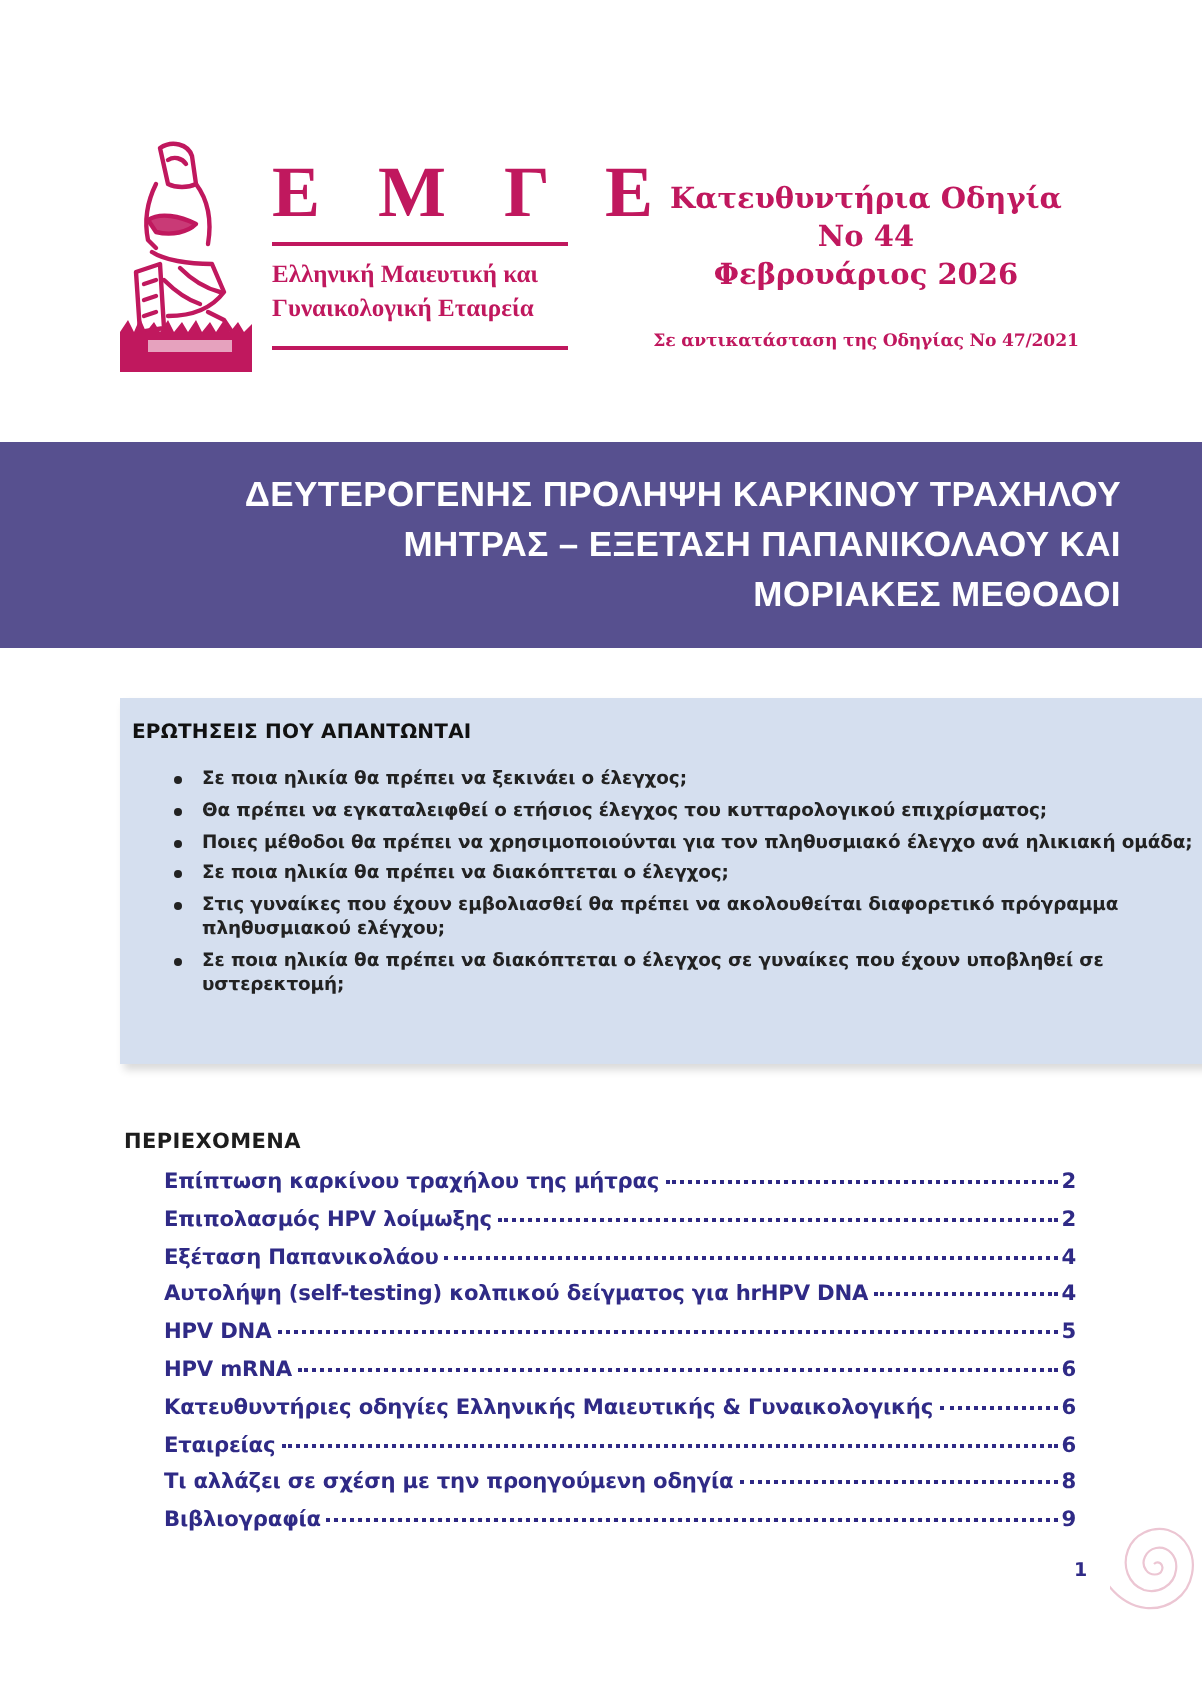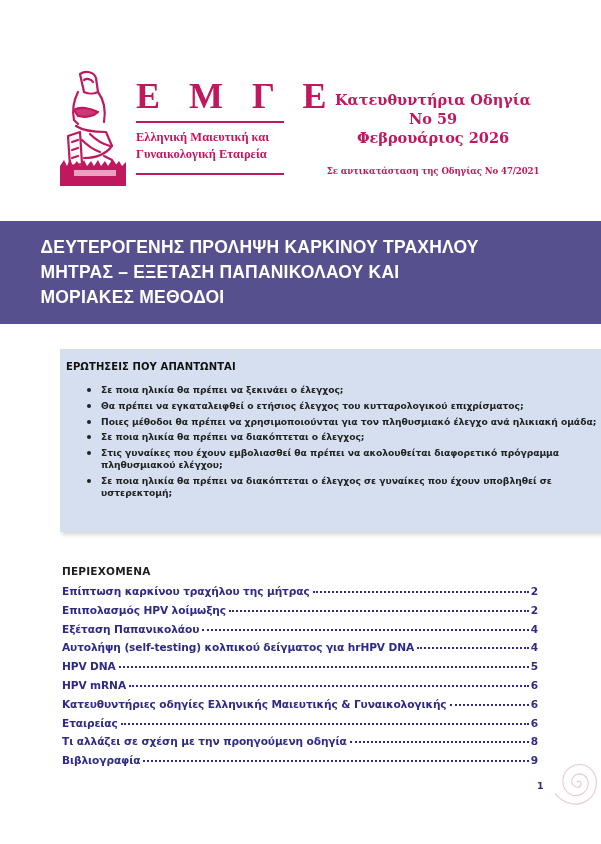--- a/index.html
+++ b/index.html
@@ -92,21 +92,21 @@
       display: flex;
       align-items: center;
       justify-content: center;
     }
     .banner-title {
       color: #ffffff;
       font-family: "Liberation Sans", sans-serif;
       font-weight: bold;
       font-size: 17.5px;
       line-height: 25px;
-      text-align: left;
+      text-align: right;
       width: 520px;
       letter-spacing: 0.2px;
     }
     
     .qbox {
       position: absolute;
       left: 60px;
       top: 349px;
       width: 568px;
       height: 183px;
@@ -168,20 +168,21 @@
     .toc-row {
       display: flex;
       align-items: baseline;
       height: 18.8px;
       font-family: "DejaVu Sans", sans-serif;
       font-weight: bold;
       font-size: 10.6px;
       color: #2f2a86;
       text-decoration: none;
       letter-spacing: -0.1px;
+      margin-left: 20px;
     }
     .toc-row .toc-label { white-space: nowrap; }
     .toc-row .toc-dots {
       flex: 1;
       border-bottom: 2px dotted #2f2a86;
       margin: 0 2px 0 3px;
       transform: translateY(-2px);
     }
     .toc-row .toc-page { white-space: nowrap; }
     
@@ -235,21 +236,21 @@
 <div class="logo-letters">Ε Μ Γ Ε</div>
 <div class="logo-rule r1"></div>
 <div class="logo-society">
   <div>Ελληνική Μαιευτική και</div>
   <div>Γυναικολογική Εταιρεία</div>
 </div>
 <div class="logo-rule r2"></div>
 
 <div class="guide-info">
   <span class="line">Κατευθυντήρια Οδηγία</span>
-  <span class="line">Νο 59</span>
+  <span class="line">Νο 44</span>
   <span class="line">Φεβρουάριος 2026</span>
   <span class="replaces">Σε αντικατάσταση της Οδηγίας Νο 47/2021</span>
 </div>
 
 <div class="banner">
   <div class="banner-title">
     <div>ΔΕΥΤΕΡΟΓΕΝΗΣ ΠΡΟΛΗΨΗ ΚΑΡΚΙΝΟΥ ΤΡΑΧΗΛΟΥ</div>
     <div>ΜΗΤΡΑΣ – ΕΞΕΤΑΣΗ ΠΑΠΑΝΙΚΟΛΑΟΥ ΚΑΙ</div>
     <div>ΜΟΡΙΑΚΕΣ ΜΕΘΟΔΟΙ</div>
   </div>

